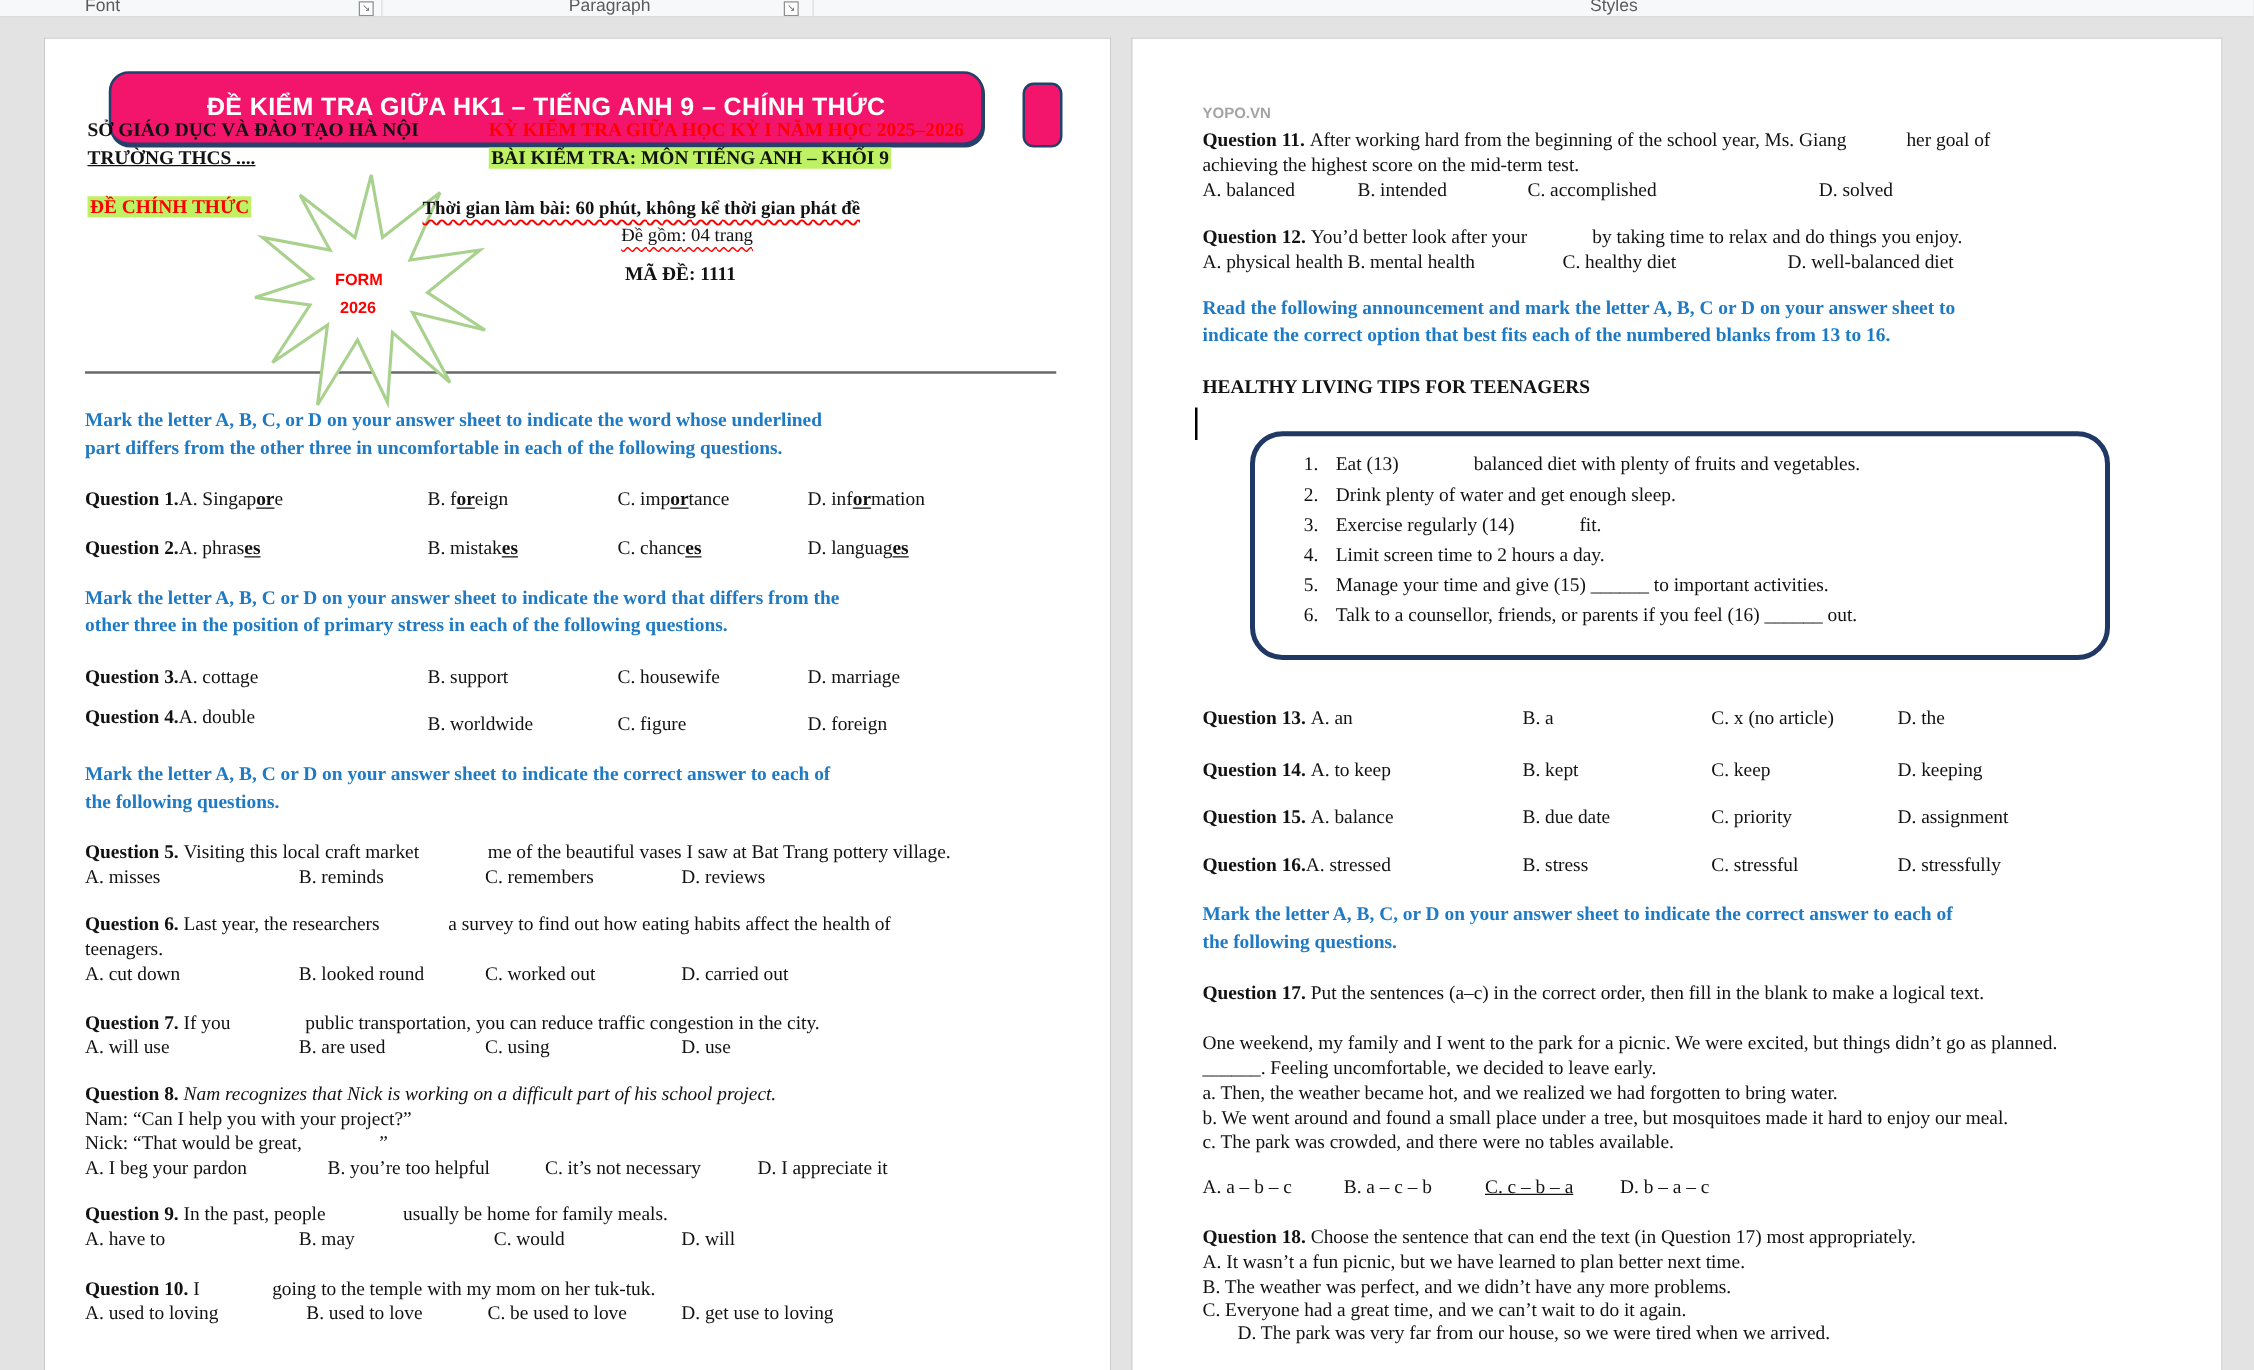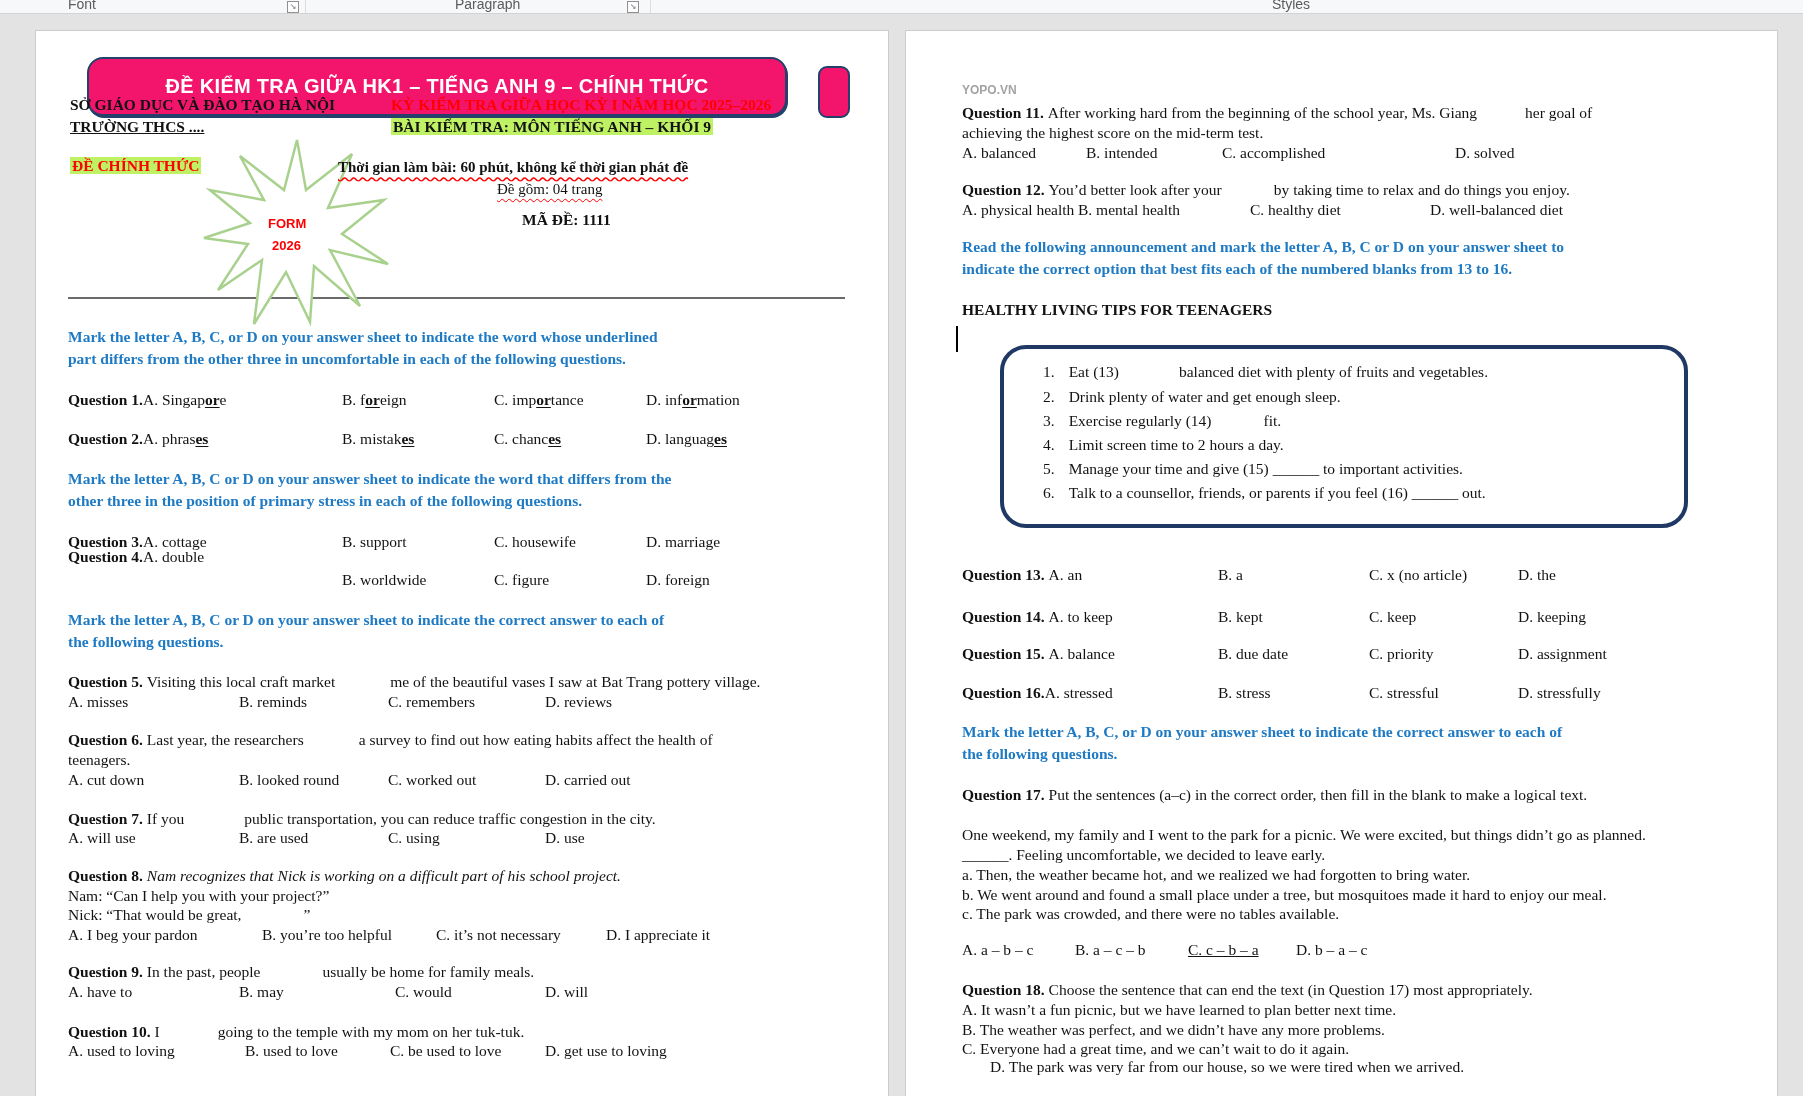--- a/index.html
+++ b/index.html
@@ -102,40 +102,40 @@
 <div class="caret"></div>
 
 <div id="doc-root">
     <div class="line" style="left: 70px; top: 95px;"><span class="b">SỞ GIÁO DỤC VÀ ĐÀO TẠO HÀ NỘI</span></div>
     <div class="line" style="left: 70px; top: 117px; text-decoration: underline;"><span class="b">TRƯỜNG THCS ....</span></div>
     <div class="line" style="left: 391px; top: 95px;"><span class="b red">KỲ KIỂM TRA GIỮA HỌC KỲ I NĂM HỌC 2025–2026</span></div>
     <div class="line" style="left: 391px; top: 117px;"><span class="b h">BÀI KIỂM TRA: MÔN TIẾNG ANH – KHỐI 9</span></div>
     <div class="line" style="left: 70px; top: 156px;"><span class="b h red">ĐỀ CHÍNH THỨC</span></div>
     <div class="line" style="left: 338px; top: 157px; font-size: 15px;"><span class="b w">Thời gian làm bài: 60 phút, không kể thời gian phát đề</span></div>
     <div class="line" style="left: 497px; top: 179px; font-size: 15px;"><span class="w">Đề gồm: 04 trang</span></div>
-    <div class="line" style="left: 500px; top: 210px; margin-left: 22px;"><span class="b">MÃ ĐỀ: 1111</span></div>
+    <div class="line" style="left: 500px; top: 210px;"><span class="b">MÃ ĐỀ: 1111</span></div>
     <div class="line" style="left: 268px; top: 214px; font-size: 13px;"><span class="b red sans">FORM</span></div>
     <div class="line" style="left: 272px; top: 236px; font-size: 13px;"><span class="b red sans">2026</span></div>
     <div class="line" style="left: 68px; top: 327px;"><span class="b blue">Mark the letter A, B, C, or D on your answer sheet to indicate the word whose underlined</span></div>
     <div class="line" style="left: 68px; top: 349px;"><span class="b blue">part differs from the other three in uncomfortable in each of the following questions.</span></div>
     <div class="line" style="left: 68px; top: 390px;"><span class="b">Question 1.</span><span>A. Singap</span><span class="b u">or</span><span>e</span></div>
     <div class="line" style="left: 342px; top: 390px;"><span>B. f</span><span class="b u">or</span><span>eign</span></div>
     <div class="line" style="left: 494px; top: 390px;"><span>C. imp</span><span class="b u">or</span><span>tance</span></div>
     <div class="line" style="left: 646px; top: 390px;"><span>D. inf</span><span class="b u">or</span><span>mation</span></div>
     <div class="line" style="left: 68px; top: 429px;"><span class="b">Question 2.</span><span>A. phras</span><span class="b u">es</span></div>
     <div class="line" style="left: 342px; top: 429px;"><span>B. mistak</span><span class="b u">es</span></div>
     <div class="line" style="left: 494px; top: 429px;"><span>C. chanc</span><span class="b u">es</span></div>
     <div class="line" style="left: 646px; top: 429px;"><span>D. languag</span><span class="b u">es</span></div>
     <div class="line" style="left: 68px; top: 469px;"><span class="b blue">Mark the letter A, B, C or D on your answer sheet to indicate the word that differs from the</span></div>
     <div class="line" style="left: 68px; top: 491px;"><span class="b blue">other three in the position of primary stress in each of the following questions.</span></div>
     <div class="line" style="left: 68px; top: 532px;"><span class="b">Question 3.</span><span>A. cottage</span></div>
     <div class="line" style="left: 342px; top: 532px;"><span>B. support</span></div>
     <div class="line" style="left: 494px; top: 532px;"><span>C. housewife</span></div>
     <div class="line" style="left: 646px; top: 532px;"><span>D. marriage</span></div>
-    <div class="line" style="left: 68px; top: 547px;"><span class="b">Question 4.</span><span>A. double</span></div>
+    <div class="line" style="left: 68px; top: 564px;"><span class="b">Question 4.</span><span>A. double</span></div>
     <div class="line" style="left: 342px; top: 570px;"><span>B. worldwide</span></div>
     <div class="line" style="left: 494px; top: 570px;"><span>C. figure</span></div>
     <div class="line" style="left: 646px; top: 570px;"><span>D. foreign</span></div>
     <div class="line" style="left: 68px; top: 610px;"><span class="b blue">Mark the letter A, B, C or D on your answer sheet to indicate the correct answer to each of</span></div>
     <div class="line" style="left: 68px; top: 632px;"><span class="b blue">the following questions.</span></div>
     <div class="line" style="left: 68px; top: 672px;"><span class="b">Question 5. </span><span>Visiting this local craft market</span><span class="gap" style="width: 55px;"></span><span>me of the beautiful vases I saw at Bat Trang pottery village.</span></div>
     <div class="line" style="left: 68px; top: 692px;"><span>A. misses</span></div>
     <div class="line" style="left: 239px; top: 692px;"><span>B. reminds</span></div>
     <div class="line" style="left: 388px; top: 692px;"><span>C. remembers</span></div>
     <div class="line" style="left: 545px; top: 692px;"><span>D. reviews</span></div>

